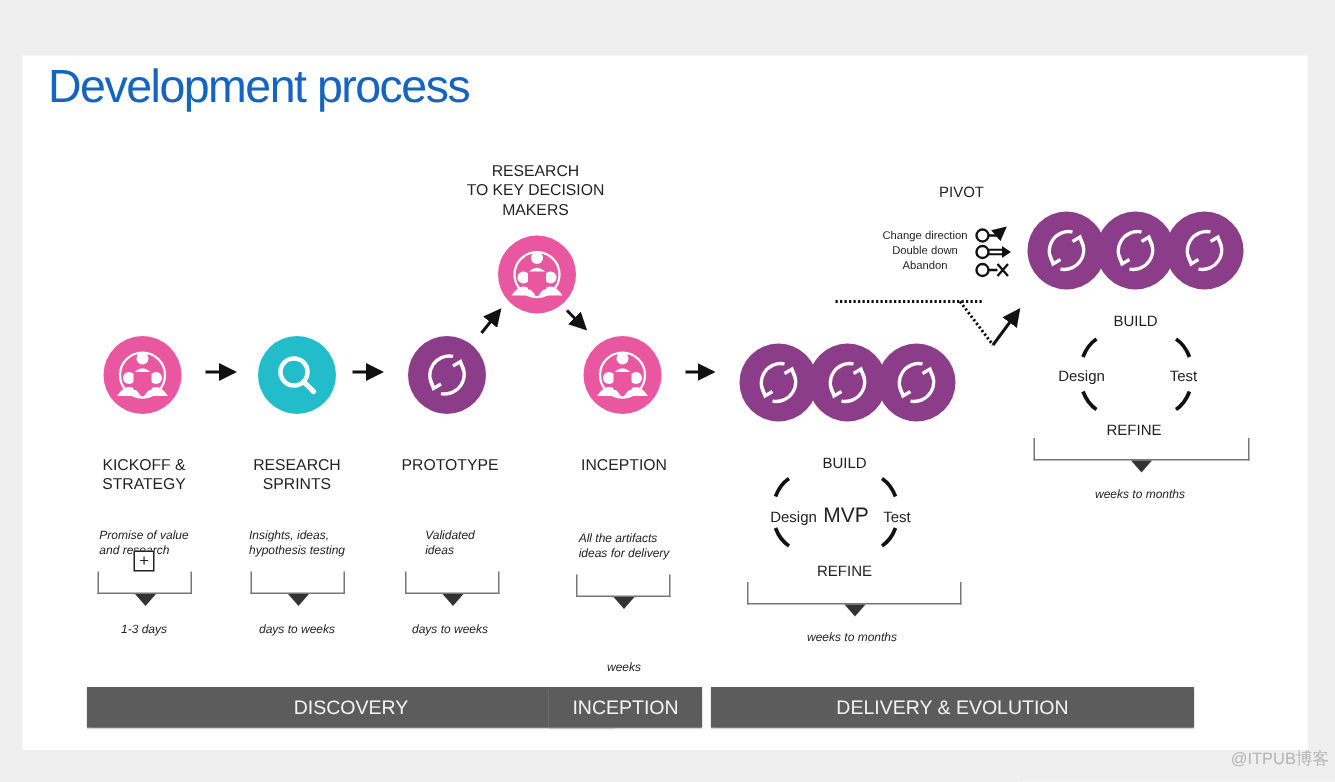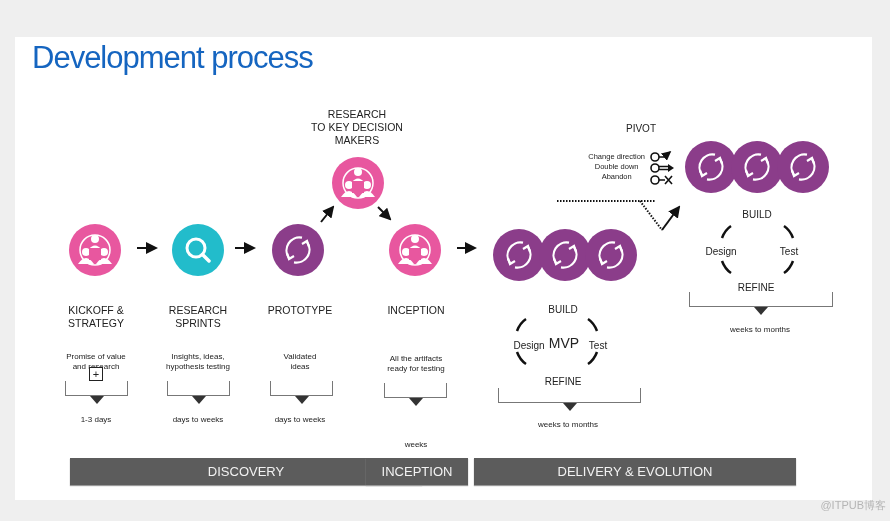--- a/index.html
+++ b/index.html
@@ -7,21 +7,21 @@
          font-family:"Liberation Sans", sans-serif; color:#222; }
   .slide { position:absolute; left:15px; top:37px; width:857px; height:463px; background:#ffffff; }
   .abs { position:absolute; }
   .title { left:32px; top:40px; font-size:31px; font-weight:normal; color:#1565c0; letter-spacing:-1px; white-space:nowrap; }
   .circle { position:absolute; width:52px; height:52px; border-radius:50%; }
   .pink { background:#e8579f; }
   .teal { background:#22bccb; }
   .purple { background:#8b3d8a; }
   .circle svg { position:absolute; left:0; top:0; width:52px; height:52px; }
   .label { position:absolute; font-size:10.5px; text-align:center; line-height:13px; color:#222; white-space:nowrap; transform:translateX(-50%); }
-  .small { position:absolute; font-size:8px; text-align:center; line-height:10px; color:#222; white-space:nowrap; transform:translateX(-50%); }
+  .small { position:absolute; font-size:8px; text-align:left; line-height:10px; color:#222; white-space:nowrap; transform:translateX(-50%);font-style:italic; }
   .bracket { position:absolute; border:1px solid #777; border-top:none; height:14px; }
   .bracket .tri { position:absolute; left:50%; bottom:-9px; margin-left:-7px; width:0; height:0;
                   border-left:7px solid transparent; border-right:7px solid transparent; border-top:8px solid #333; }
   .arrow { position:absolute; }
   .phase { position:absolute; top:458px; height:27px; background:#5c5c5c; color:#f2f2f2; font-size:13px;
            display:flex; align-items:center; justify-content:center; box-shadow:0 1px 1px #999; }
   .watermark { position:absolute; right:4px; top:498px; font-size:11px; color:#b5b5b5; }
   .plus { position:absolute; left:89px; top:367px; width:12px; height:12px; border:1px solid #222; background:#fff; font-size:11px; line-height:12px; text-align:center; }
   .pivot-opt { position:absolute; font-size:7.5px; line-height:10px; text-align:center; color:#222; white-space:nowrap; }
 </style>
@@ -178,21 +178,21 @@
 <div class="small" style="left:198px;top:352px">
   <div>Insights, ideas,</div>
   <div>hypothesis testing</div>
 </div>
 <div class="small" style="left:300px;top:352px">
   <div>Validated</div>
   <div>ideas</div>
 </div>
 <div class="small" style="left:416px;top:354px">
   <div>All the artifacts</div>
-  <div>ready for testing</div>
+  <div>ideas for delivery</div>
 </div>
 
 <div class="bracket" style="left:65px;top:381px;width:61px">
     <div class="tri"></div>
   </div>
 <div class="bracket" style="left:167px;top:381px;width:61px">
     <div class="tri"></div>
   </div>
 <div class="bracket" style="left:270px;top:381px;width:61px">
     <div class="tri"></div>
@@ -225,17 +225,17 @@
   <div>Change direction</div>
   <div>Double down</div>
   <div>Abandon</div>
 </div>
 
 <div class="label" style="left:757px;top:208px;font-size:10px">BUILD</div>
 <div class="label" style="left:721px;top:245px;font-size:10px">Design</div>
 <div class="label" style="left:789px;top:245px;font-size:10px">Test</div>
 <div class="label" style="left:756px;top:281px;font-size:10px">REFINE</div>
 
-<div class="phase" style="left:70px;width:352px">DISCOVERY</div>
+<div class="phase" style="left:58px;width:352px">DISCOVERY</div>
 <div class="phase" style="left:366px;width:102px">INCEPTION</div>
 <div class="phase" style="left:474px;width:322px">DELIVERY &amp; EVOLUTION</div>
 
 <div class="watermark">@ITPUB博客</div>
 
 </body></html>

